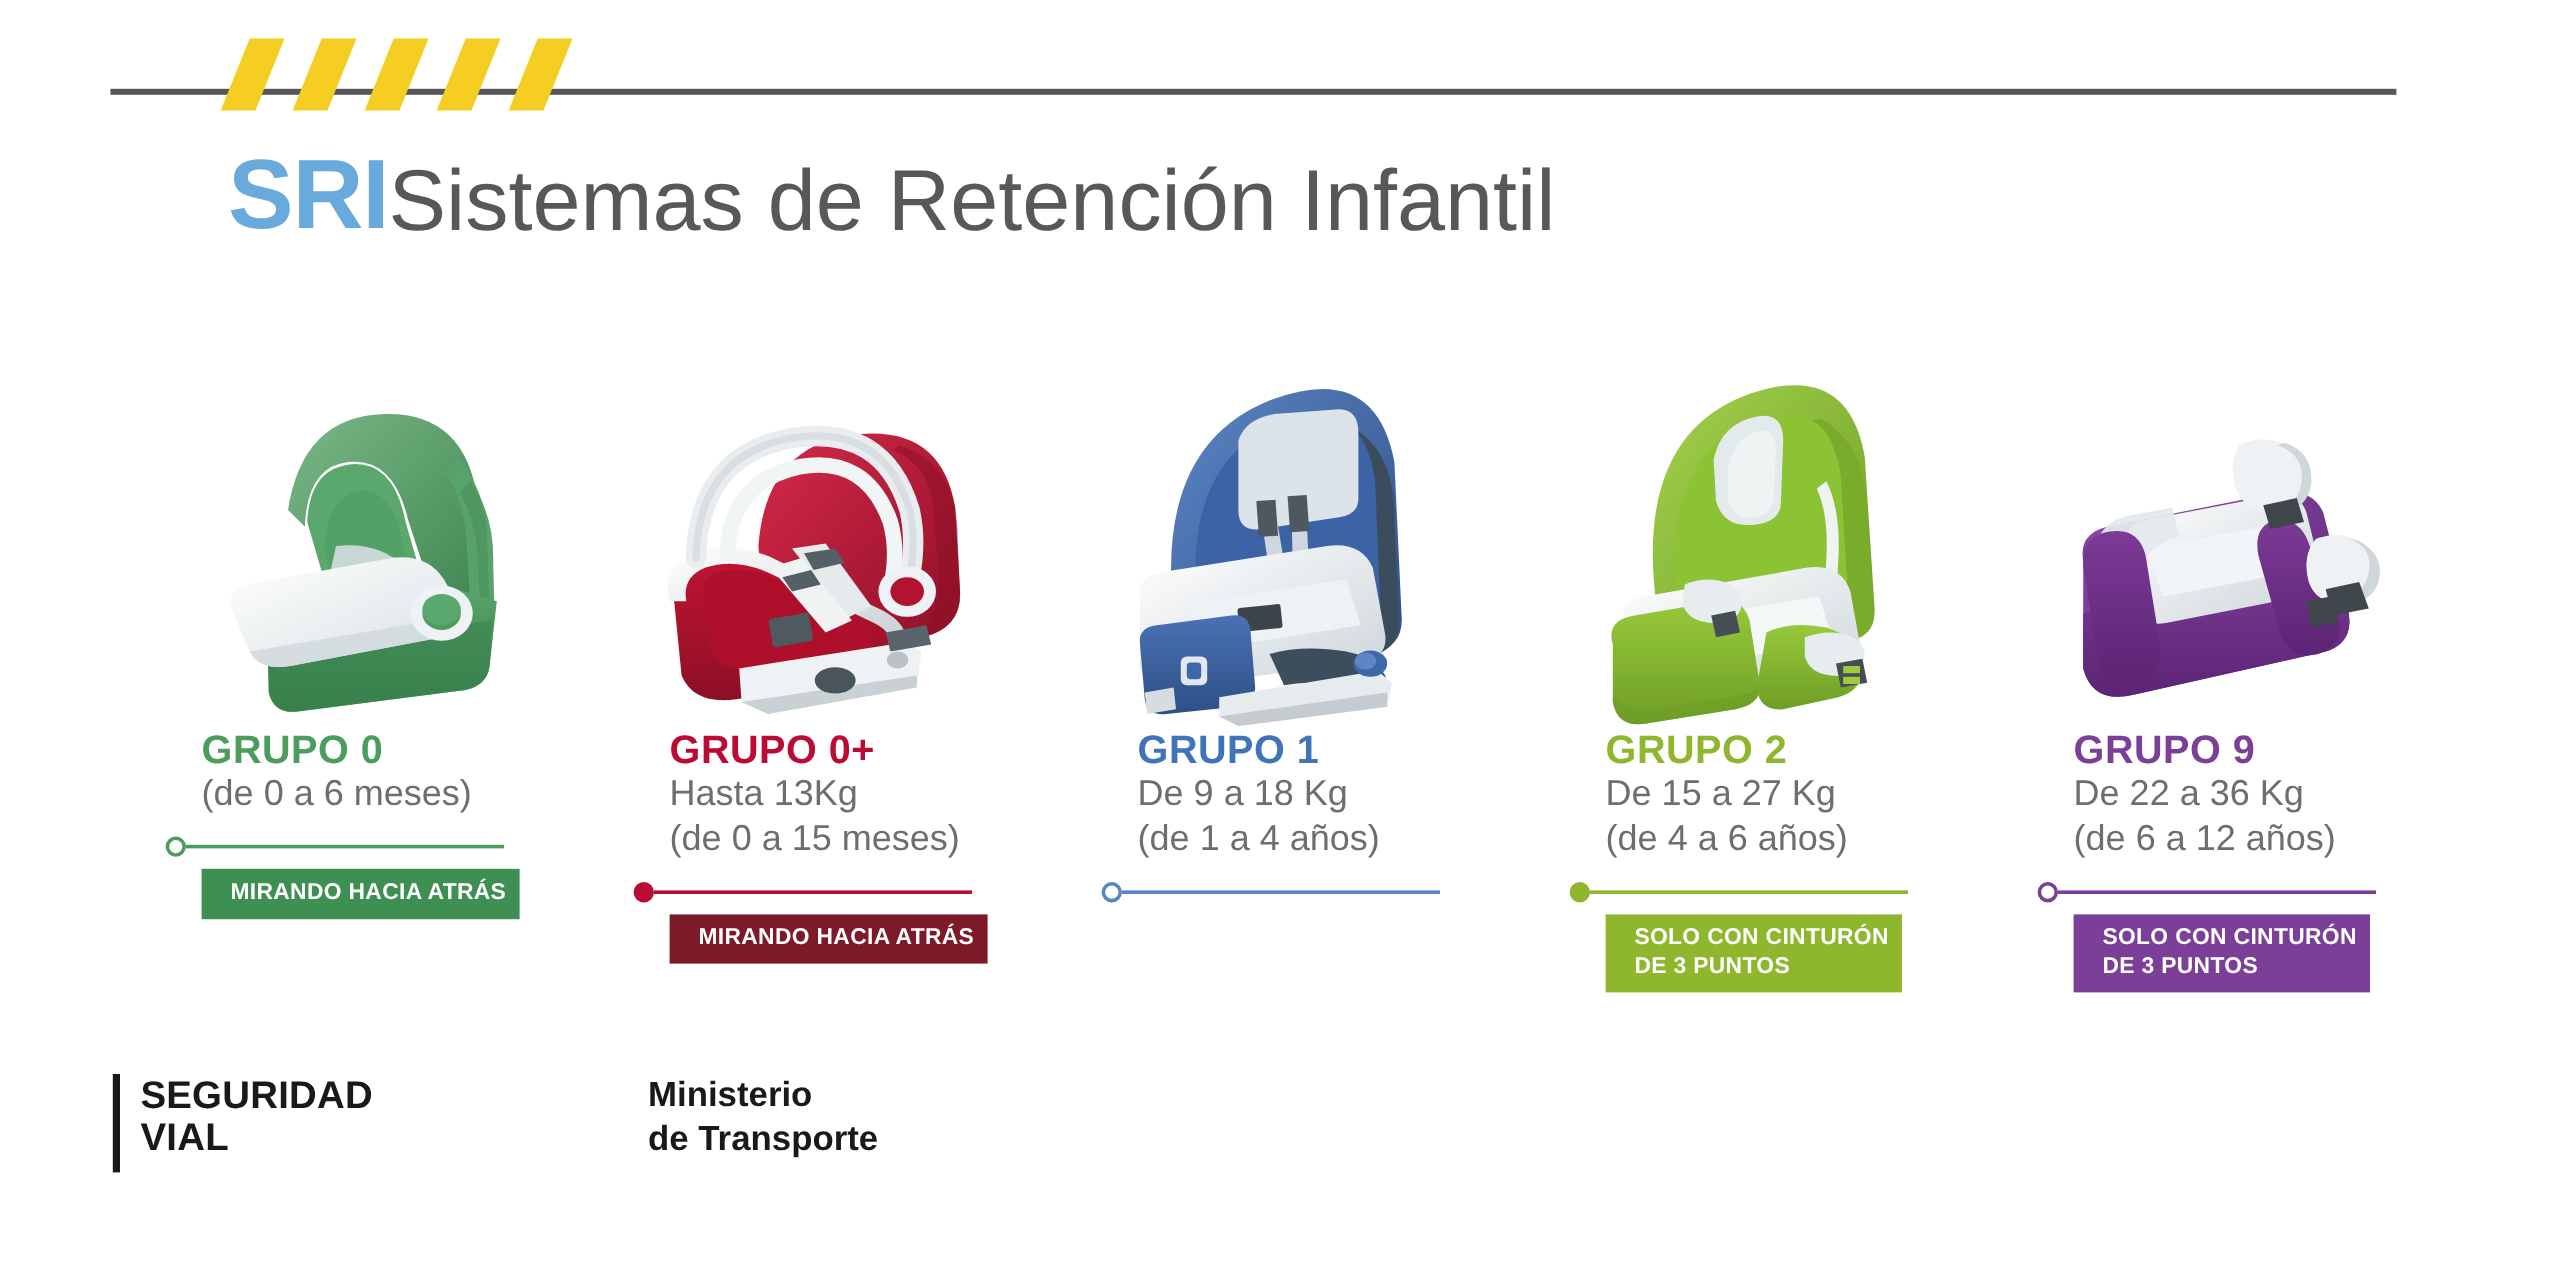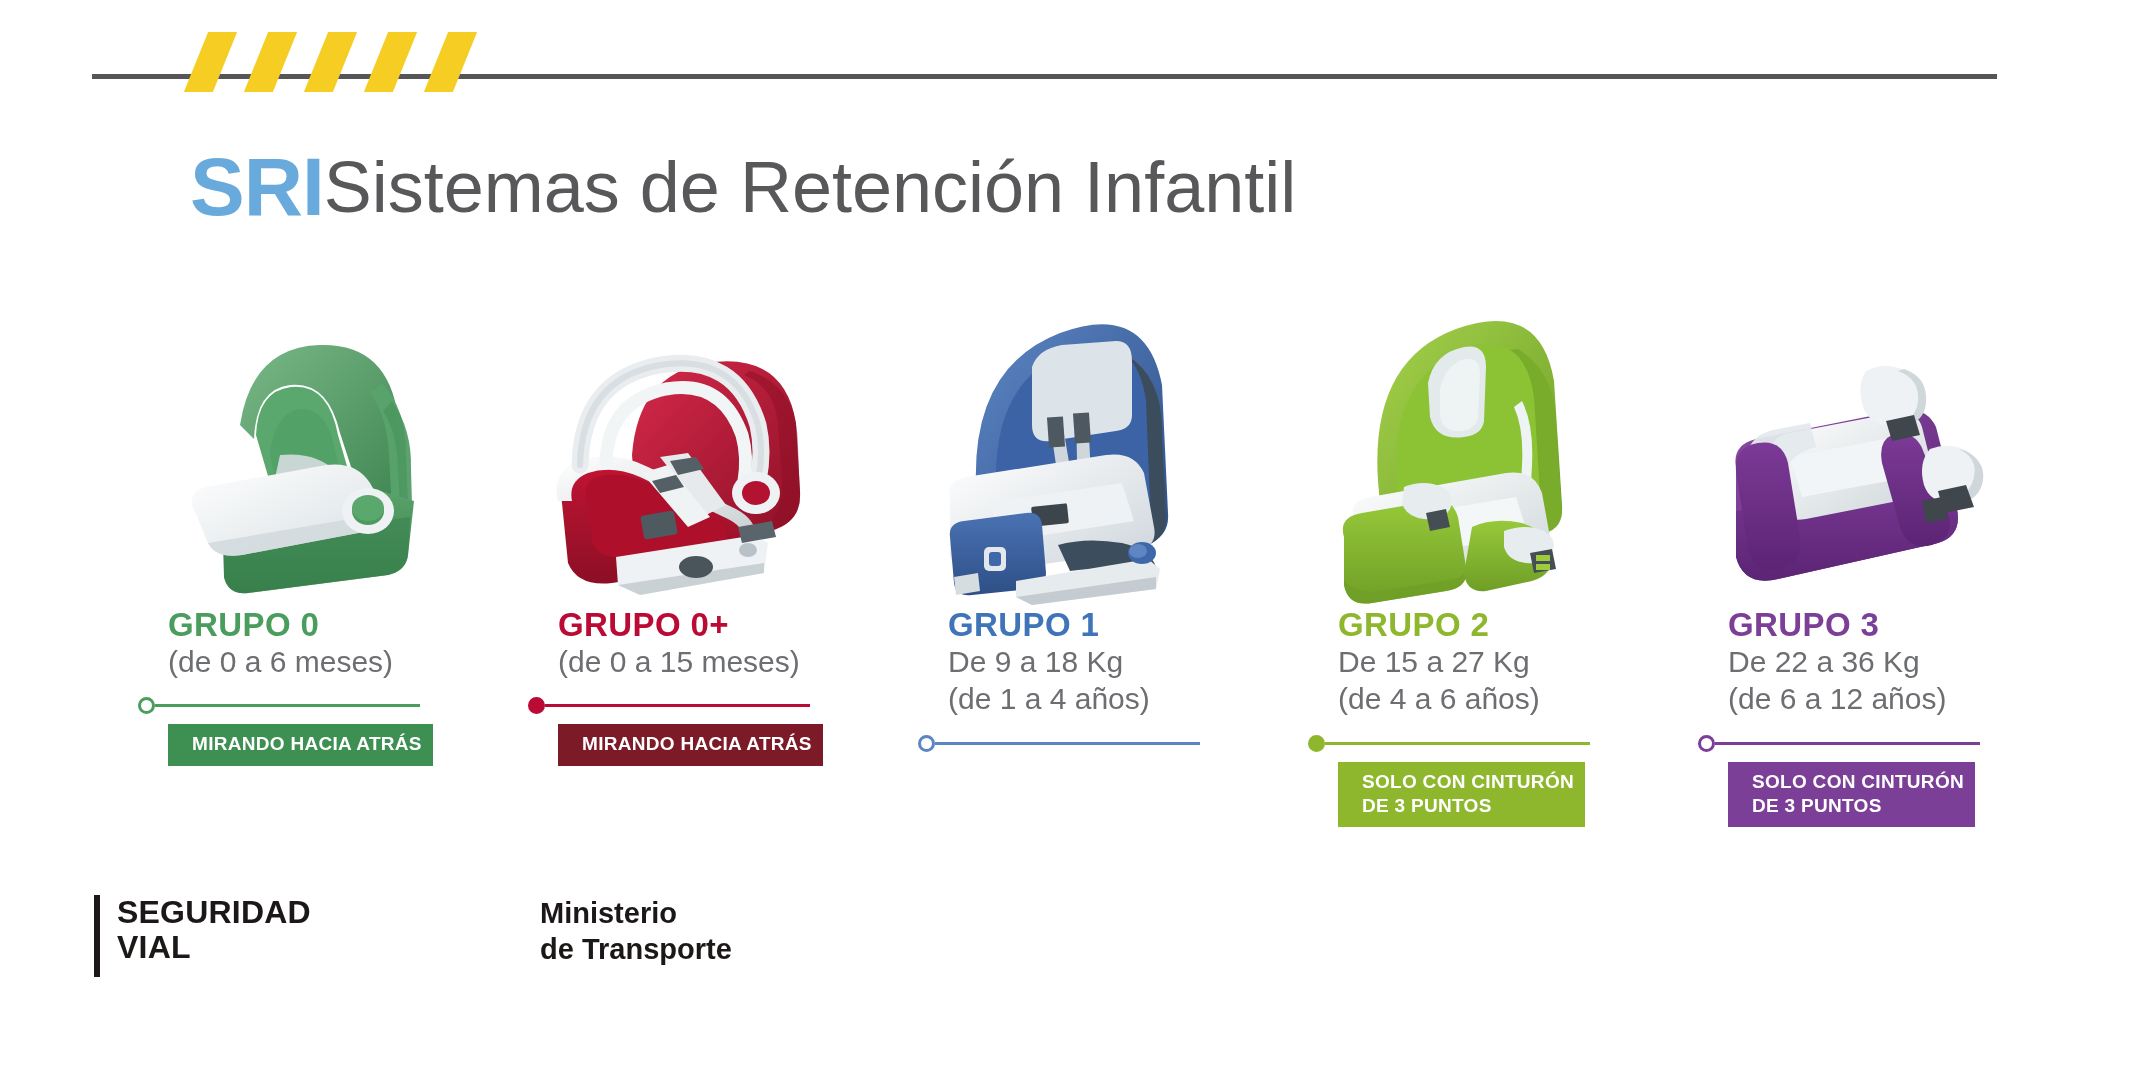--- a/index.html
+++ b/index.html
@@ -18,22 +18,22 @@
   }
   .hatch { position: absolute; left: 196px; top: 32px; width: 270px; height: 60px; }
   .hatch span {
     position: absolute; top: 0; width: 29px; height: 60px;
     background: #f5cd23;
     transform: skewX(-22deg);
   }
 
   
   .title-row {
-    position: absolute; left: 190px; top: 146px;
-    display: flex; align-items: center; white-space: nowrap;
+    position: absolute; left: 190px; top: 122px;
+    display: flex; align-items: flex-end; white-space: nowrap;
   }
   .title-sri {
     font-size: 82px; font-weight: bold; color: #69aadd;
     letter-spacing: -1px; line-height: 1;
   }
   .title-rest {
     font-size: 72px; color: #58585b; line-height: 1;
     font-weight: 400;
   }
 
@@ -209,20 +209,21 @@
           <ellipse cx="236" cy="188" rx="14" ry="12" fill="#b31230"></ellipse>
 
           <path d="M96 252 L236 230 L248 238 L244 268 L120 290 L98 280 Z" fill="#eef2f4"></path>
           <path d="M98 280 L244 258 L244 268 L120 290 Z" fill="#c9d1d5"></path>
           <ellipse cx="176" cy="262" rx="17" ry="11" fill="#4a545b"></ellipse>
           <ellipse cx="228" cy="245" rx="9" ry="7" fill="#b9c2c7"></ellipse>
           <path d="M218 222 L252 216 L256 232 L222 238 Z" fill="#5a646b"></path>
         </svg>
       </div>
       <div class="g-title" style="color:#bb0a33">GRUPO 0+</div>
+      <div class="g-line">Hasta 13Kg</div>
       <div class="g-line">(de 0 a 15 meses)</div>
       <div class="marker-row" style="color:#bb0a33">
         <span class="marker-dot filled"></span>
         <span class="marker-line"></span>
       </div>
       <div class="badge" style="background:#7d1a27">MIRANDO HACIA ATRÁS</div>
     </div>
 
     <div class="group g2">
       <div class="art">
@@ -376,21 +377,21 @@
           <path d="M214 64 Q238 72 236 98 Q234 118 212 122 L204 120 Q226 116 228 96 Q230 74 208 66 Z" fill="#cfd7db"></path>
           <path d="M196 116 L224 110 L230 130 L202 136 Z" fill="#3f464c"></path>
 
           <path d="M240 144 Q262 136 280 148 Q296 160 290 180 Q284 198 262 198 Q240 198 234 180 Q228 158 240 144 Z" fill="#eef2f5"></path>
           <path d="M276 146 Q298 158 292 180 Q286 198 264 198 L256 196 Q280 192 284 172 Q288 152 268 144 Z" fill="#cfd7db"></path>
           <path d="M248 186 L276 180 L284 202 L254 208 Z" fill="#3f464c"></path>
 
           <path d="M232 196 L252 192 L258 214 L236 218 Z" fill="#3f464c"></path>
         </svg>
       </div>
-      <div class="g-title" style="color:#7b3f98">GRUPO 3</div>
+      <div class="g-title" style="color:#7b3f98">GRUPO 9</div>
       <div class="g-line">De 22 a 36 Kg</div>
       <div class="g-line">(de 6 a 12 años)</div>
       <div class="marker-row" style="color:#7b3f98">
         <span class="marker-dot"></span>
         <span class="marker-line"></span>
       </div>
       <div class="badge" style="background:#7b3f98">SOLO CON CINTURÓN
 DE 3 PUNTOS</div>
     </div>
 

